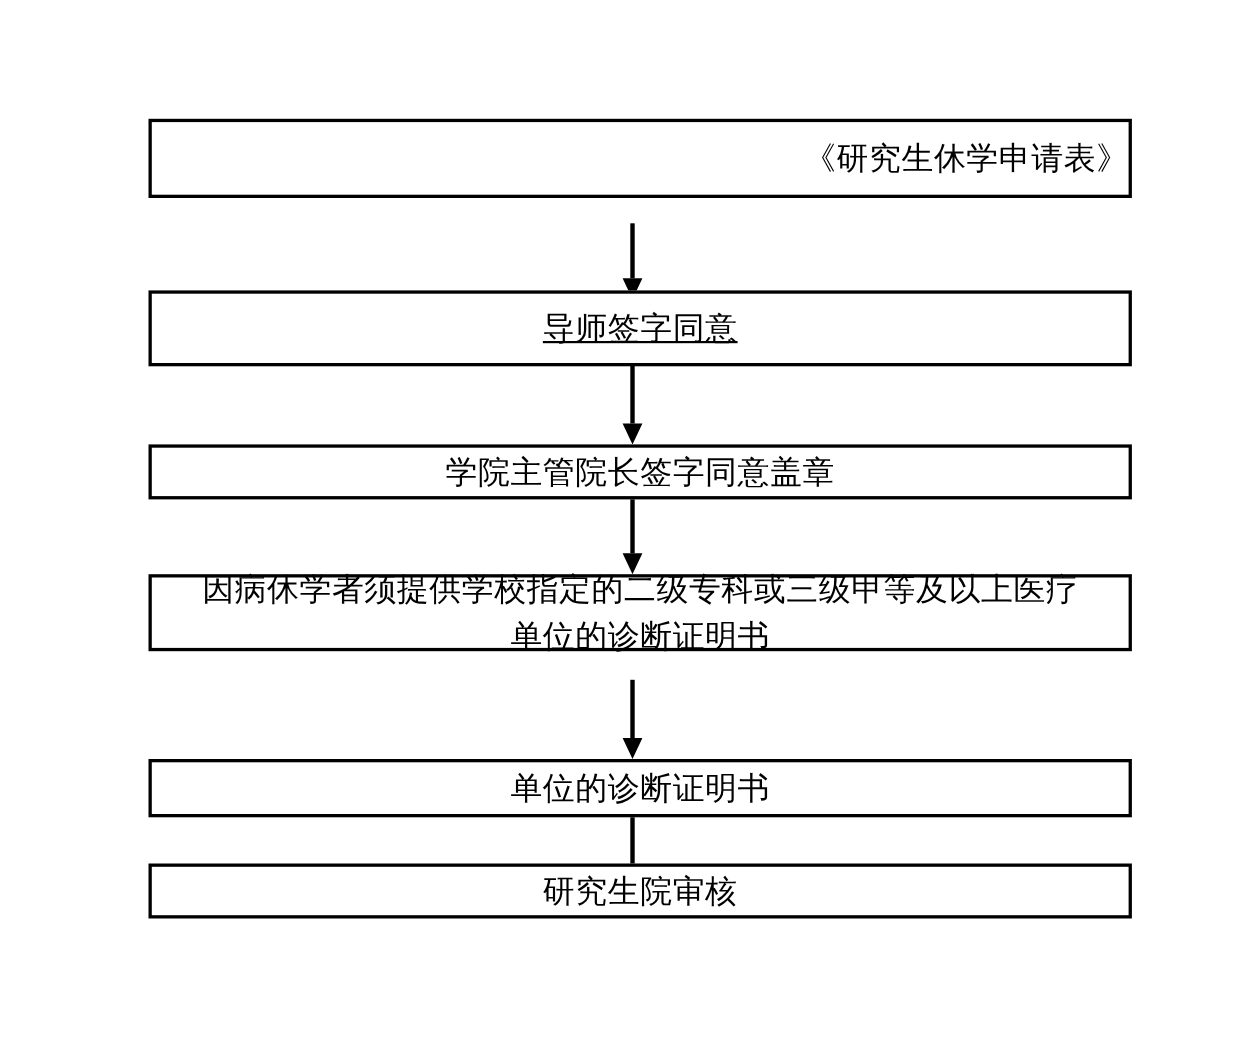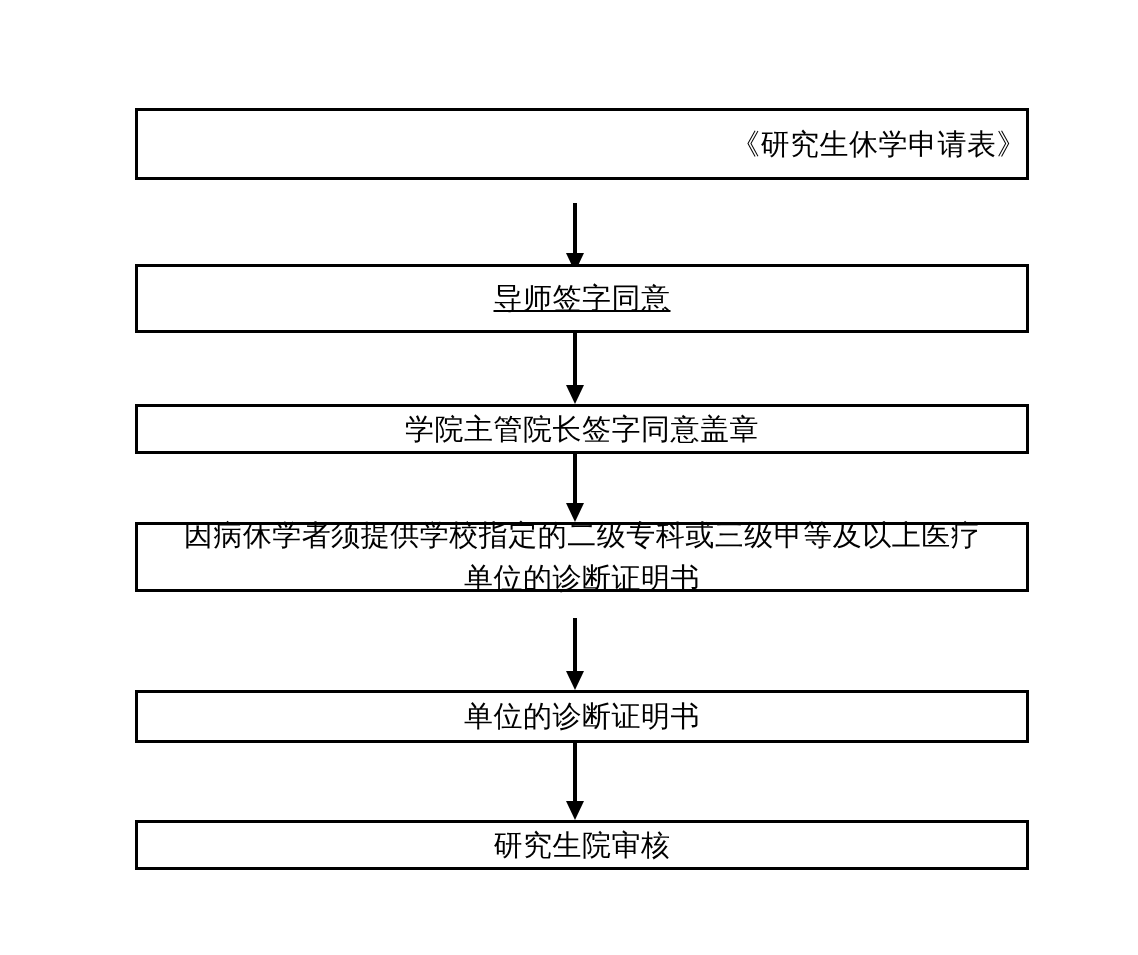--- a/index.html
+++ b/index.html
@@ -37,21 +37,21 @@
     letter-spacing: 0.5px;
     white-space: nowrap;
     color: #000000;
   }
   
   .box-1 { top: 108px; height: 72px; align-items: flex-end; }
   .box-2 { top: 264px; height: 69px; text-decoration: underline; }
   .box-3 { top: 404px; height: 50px; }
   .box-4 { top: 522px; height: 70px; }
   .box-5 { top: 690px; height: 53px; }
-  .box-6 { top: 820px; height: 50px; }
+  .box-6 { top: 785px; height: 50px; }
 
   
   .connector {
     position: absolute;
     left: 575px;
     width: 4px;
     margin-left: -2px;
     background: transparent;
   }
   .connector .shaft {

